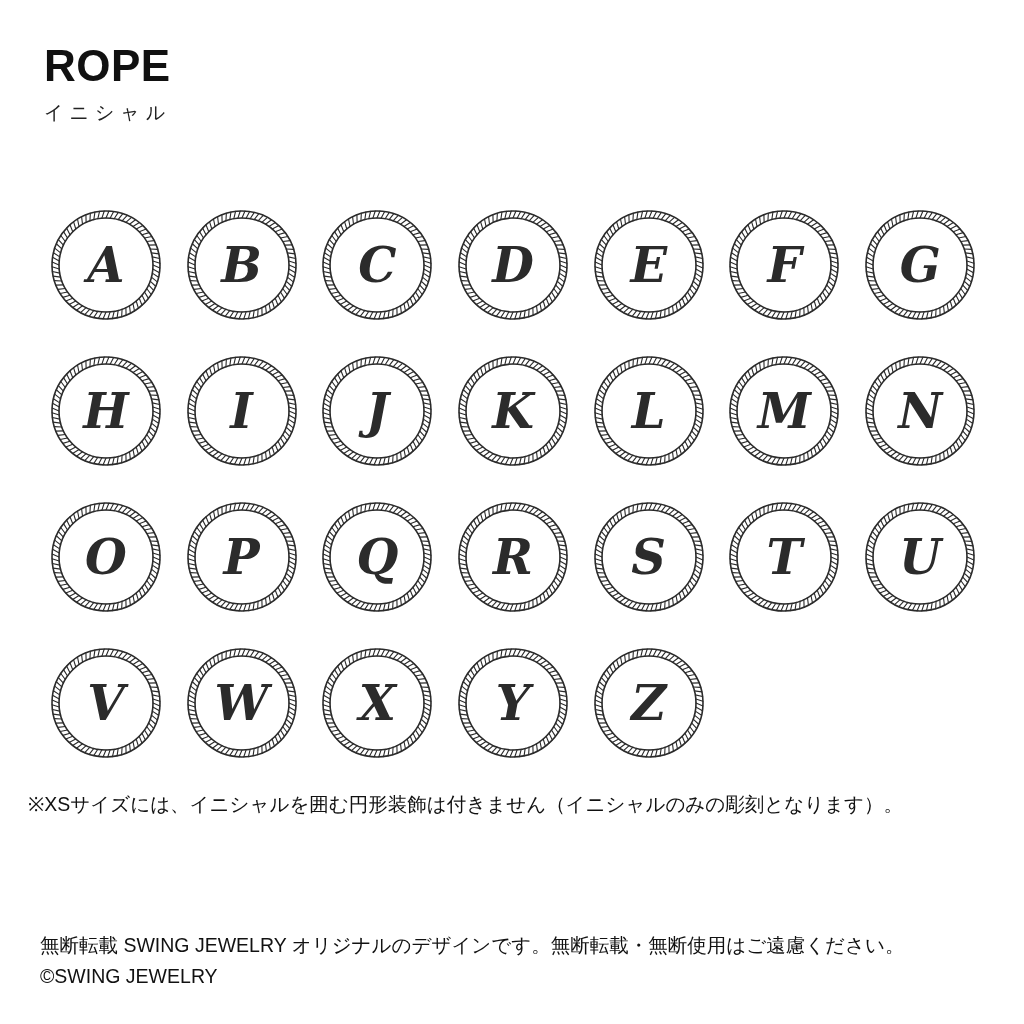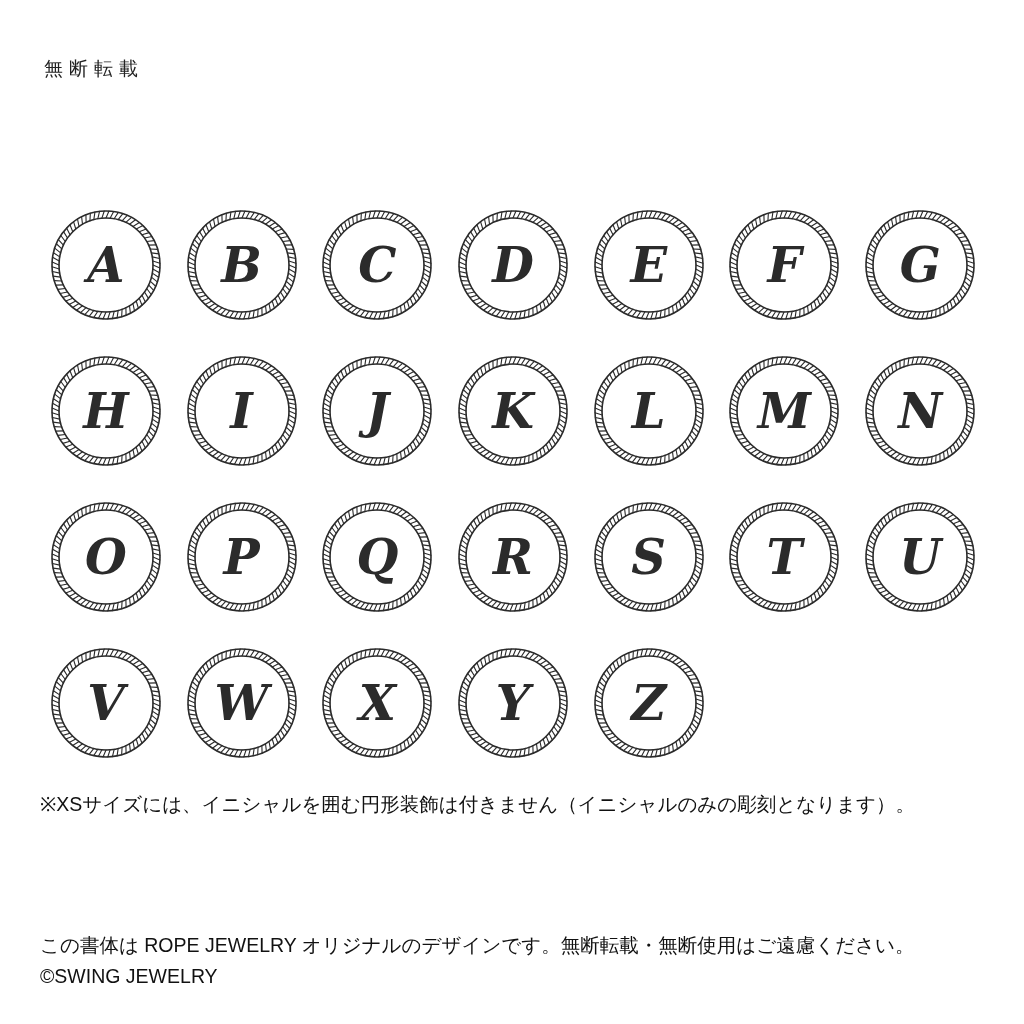--- a/index.html
+++ b/index.html
@@ -82,21 +82,21 @@
     font-style: italic;
     font-weight: bold;
     font-size: 48px;
     color: #2b2b2b;
     letter-spacing: 0;
     user-select: none;
   }
 
   .note {
     position: absolute;
-    left: 40px;
+    left: 28px;
     top: 790px;
     width: 950px;
     font-size: 19.5px;
     line-height: 1.5;
     color: #111111;
     letter-spacing: 0px;
   }
   .footer {
     position: absolute;
     left: 40px;
@@ -108,21 +108,22 @@
   }
   .footer .copyright {
   }
 </style>
 </head>
 <body>
 
 <div class="page">
 
   <div class="header">
-    <div class="subtitle">無断転載</div>
+    <div class="title">ROPE</div>
+    <div class="subtitle">イニシャル</div>
   </div>
 
   <div class="grid">
       <div class="cell">
         <div class="medallion">
           <svg viewBox="0 0 116 116">
             <circle cx="58" cy="58" r="54" fill="none" stroke="#2b2b2b" stroke-width="1.6"></circle>
             <circle cx="58" cy="58" r="47" fill="none" stroke="#2b2b2b" stroke-width="1.6"></circle>
             <g stroke="#2b2b2b" stroke-width="1.1" stroke-linecap="round">
               <line x1="105.00" y1="58.00" x2="111.92" y2="60.97"></line>
@@ -2275,17 +2276,17 @@
             </g>
           </svg>
           <div class="letter-glyph">Z</div>
         </div>
       </div>
     </div>
 
   <div class="note">※XSサイズには、イニシャルを囲む円形装飾は付きません（イニシャルのみの彫刻となります）。</div>
 
   <div class="footer">
-    <div>この書体は ROPE JEWELRY オリジナルのデザインです。無断転載・無断使用はご遠慮ください。</div>
+    <div>無断転載 SWING JEWELRY オリジナルのデザインです。無断転載・無断使用はご遠慮ください。</div>
     <div class="copyright">©SWING JEWELRY</div>
   </div>
 
 </div>
 
 </body></html>

